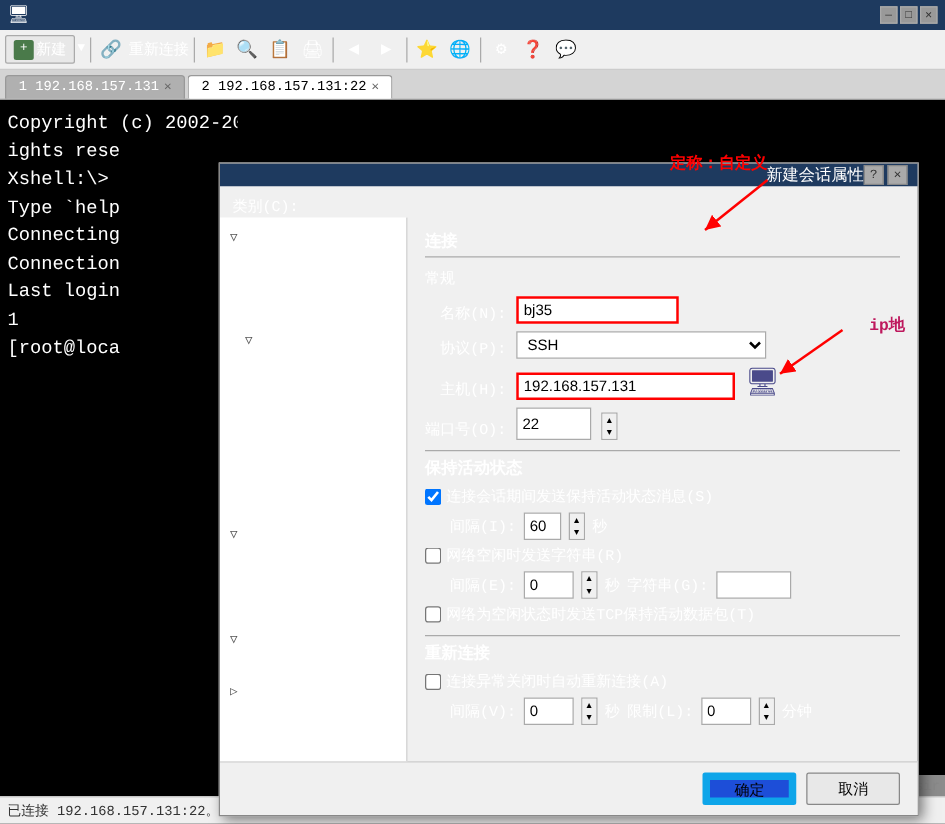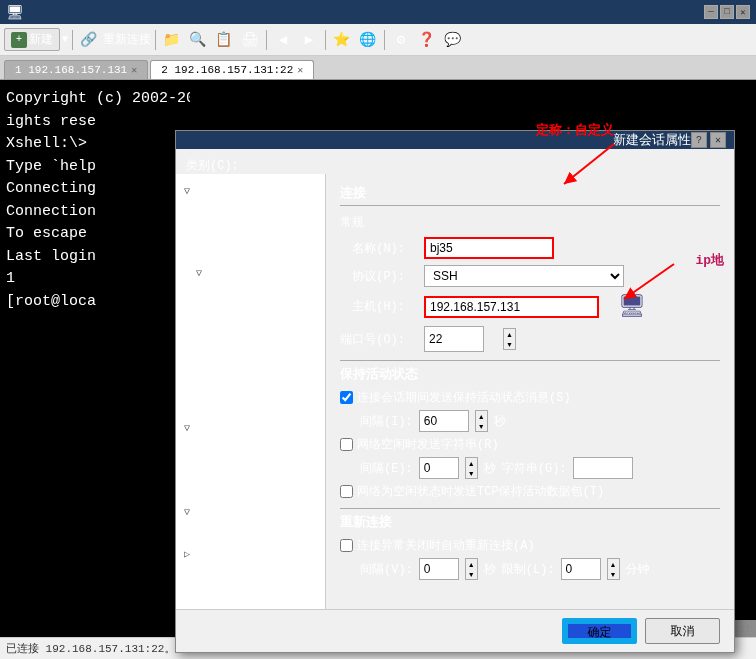--- a/index.html
+++ b/index.html
@@ -212,23 +212,23 @@
     }
     .form-section-title {
       font-size: 13px;
       font-weight: bold;
       margin-bottom: 8px;
       padding-bottom: 3px;
       border-bottom: 1px solid #aaa;
     }
     .form-row {
       display: flex;
-      align-items: center;
+      align-items: flex-end;
       margin-bottom: 6px;
-      gap: 19px;
+      gap: 8px;
     }
     .form-label {
       width: 65px;
       text-align: right;
       font-size: 12px;
       flex-shrink: 0;
     }
     .form-input {
       height: 22px;
       border: 2px solid red;
@@ -378,21 +378,20 @@
 
   <div class="terminal-content">
     <div class="terminal-line">Copyright (c) 2002-2014 NetSarang Comput</div>
     <div class="terminal-line">ights rese</div>
     <div class="terminal-line"></div>
     <div class="terminal-line">Xshell:\&gt;</div>
     <div class="terminal-line">Type `help</div>
     <div class="terminal-line"></div>
     <div class="terminal-line">Connecting</div>
     <div class="terminal-line">Connection</div>
-    <div class="terminal-line">To escape</div>
     <div class="terminal-line"></div>
     <div class="terminal-line">Last login</div>
     <div class="terminal-line">1</div>
     <div class="terminal-line">[root@loca</div>
   </div>
 
   <div class="xshell-statusbar">
     <span>已连接 192.168.157.131:22。</span>
   </div>
 
@@ -527,21 +526,21 @@
 
         <div class="section-divider">保持活动状态</div>
 
         <div class="checkbox-row">
           <input type="checkbox" checked="" style="">
           <label>连接会话期间发送保持活动状态消息(S)</label>
         </div>
 
         <div class="indent-row">
           <label>间隔(I):</label>
-          <input type="text" class="form-input-normal" style="width: 50px;" value="60">
+          <input type="text" class="form-input-normal" style="width: 30px;" value="60">
           <div class="spin-btn">
             <button class="spin-up">▲</button>
             <button class="spin-down">▼</button>
           </div>
           <span>秒</span>
         </div>
 
         <div class="checkbox-row">
           <input type="checkbox" style="">
           <label>网络空闲时发送字符串(R)</label>

